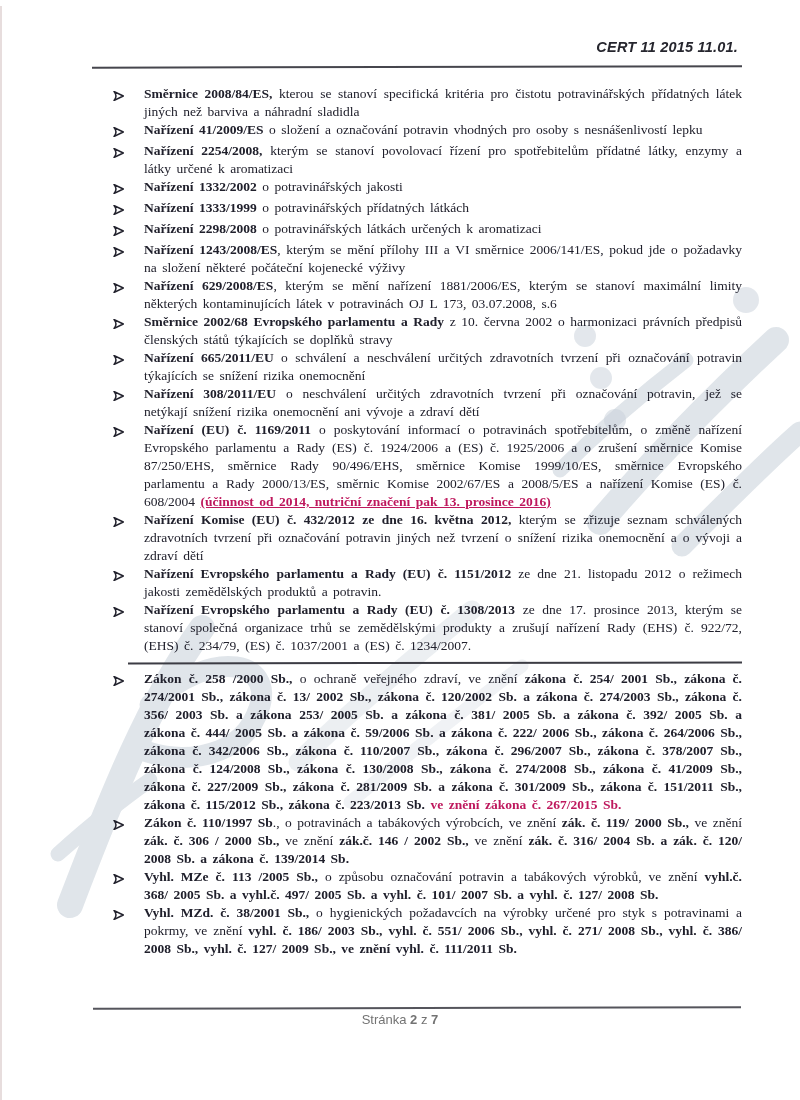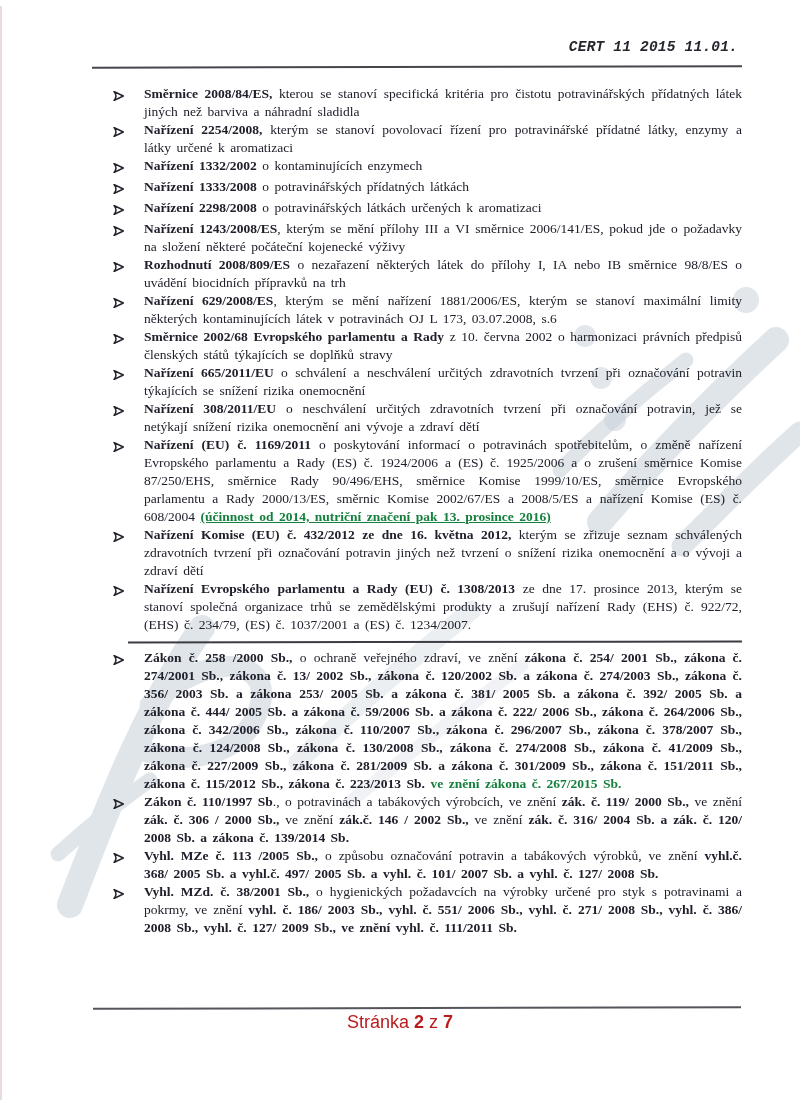--- a/index.html
+++ b/index.html
@@ -1,33 +1,33 @@
 <!DOCTYPE html>
 <html lang="cs"><head>
 <meta charset="utf-8">
 <style>
   html,body{margin:0;padding:0;background:#888;}
   .page{position:relative;width:800px;height:1100px;background:#ffffff;overflow:hidden;
         font-family:"Liberation Serif",serif;color:#20202c;margin:0 auto;}
   .wm{position:absolute;left:0;top:0;z-index:0;pointer-events:none;}
   .scan-edge{position:absolute;left:0;top:6px;width:2px;height:1094px;background:rgba(186,158,158,.35);z-index:1;}
-  .hdr-code{position:absolute;top:39px;right:62px;z-index:2;font-family:Liberation Mono, monospace;
+  .hdr-code{position:absolute;top:39px;right:62px;z-index:2;font-family:Liberation Sans, sans-serif;
             font-style:italic;font-weight:600;font-size:14.5px;letter-spacing:.2px;color:#26262e;}
   .hdr-rule{position:absolute;top:66px;left:92px;width:650px;height:2px;background:#46464d;transform:rotate(-.12deg);z-index:2;}
   .content{position:absolute;left:113px;top:85px;width:629px;z-index:2;font-size:13.5px;line-height:18px;}
   .item{display:flex;}
   .bullet{flex:0 0 31px;padding-top:3px;}
   .txt{flex:1;text-align:justify;word-spacing:2.1px;}
   .b{font-weight:bold;}
-  .red{color:#15803d;}
+  .red{color:#be185d;}
   .u{text-decoration:underline;}
   .sep-rule{height:1.5px;background:#3c3c44;margin:7px 0 6px 15px;transform:rotate(-.08deg);}
   .ftr-rule{position:absolute;top:1007px;left:93px;width:648px;height:1.5px;background:#55555c;transform:rotate(-.15deg);z-index:2;}
   .footer{position:absolute;top:1012px;left:0;width:100%;text-align:center;z-index:2;
-          font-family:"Liberation Sans",sans-serif;font-size:18px;color:#b91c1c;}
+          font-family:"Liberation Sans",sans-serif;font-size:13px;color:#737373;}
 </style>
 </head>
 <body>
 
 <div class="page">
 
   <svg class="wm" width="800" height="1100" viewBox="0 0 800 1100" aria-hidden="true">
     <g fill="none" stroke="#c7d0d9" stroke-linecap="round" opacity="0.55">
       <path d="M70 905 C 110 800, 150 700, 202 628" stroke-width="26"></path>
       <path d="M150 705 C 212 645, 282 660, 256 716 C 236 762, 170 766, 134 746" stroke-width="21"></path>
@@ -56,51 +56,51 @@
         <div class="item">
           <span class="bullet"><svg width="11" height="10" viewBox="0 0 16 14">
               <path d="M1.5 .5 L15 7 L1.5 13.5 C5 9.5 5 4.5 1.5 .5 Z" fill="none" stroke="#23232e" stroke-width="2.2" stroke-linejoin="round"></path>
             </svg></span>
           <div class="txt"><span class="b">Směrnice 2008/84/ES,</span><span> kterou se stanoví specifická kritéria pro čistotu potravinářských přídatných látek jiných než barviva a náhradní sladidla</span></div>
         </div>
         <div class="item">
           <span class="bullet"><svg width="11" height="10" viewBox="0 0 16 14">
               <path d="M1.5 .5 L15 7 L1.5 13.5 C5 9.5 5 4.5 1.5 .5 Z" fill="none" stroke="#23232e" stroke-width="2.2" stroke-linejoin="round"></path>
             </svg></span>
-          <div class="txt"><span class="b">Nařízení 2254/2008,</span><span> kterým se stanoví povolovací řízení pro potravinářské přídatné látky, enzymy a látky určené k aromatizaci</span></div>
+          <div class="txt"><span class="b">Nařízení 41/2009/ES</span><span> o složení a označování potravin vhodných pro osoby s nesnášenlivostí lepku</span></div>
         </div>
         <div class="item">
           <span class="bullet"><svg width="11" height="10" viewBox="0 0 16 14">
               <path d="M1.5 .5 L15 7 L1.5 13.5 C5 9.5 5 4.5 1.5 .5 Z" fill="none" stroke="#23232e" stroke-width="2.2" stroke-linejoin="round"></path>
             </svg></span>
-          <div class="txt"><span class="b">Nařízení 1332/2002</span><span> o kontaminujících enzymech</span></div>
+          <div class="txt"><span class="b">Nařízení 2254/2008,</span><span> kterým se stanoví povolovací řízení pro spotřebitelům přídatné látky, enzymy a látky určené k aromatizaci</span></div>
         </div>
         <div class="item">
           <span class="bullet"><svg width="11" height="10" viewBox="0 0 16 14">
               <path d="M1.5 .5 L15 7 L1.5 13.5 C5 9.5 5 4.5 1.5 .5 Z" fill="none" stroke="#23232e" stroke-width="2.2" stroke-linejoin="round"></path>
             </svg></span>
-          <div class="txt"><span class="b">Nařízení 1333/2008</span><span> o potravinářských přídatných látkách</span></div>
+          <div class="txt"><span class="b">Nařízení 1332/2002</span><span> o potravinářských jakosti</span></div>
+        </div>
+        <div class="item">
+          <span class="bullet"><svg width="11" height="10" viewBox="0 0 16 14">
+              <path d="M1.5 .5 L15 7 L1.5 13.5 C5 9.5 5 4.5 1.5 .5 Z" fill="none" stroke="#23232e" stroke-width="2.2" stroke-linejoin="round"></path>
+            </svg></span>
+          <div class="txt"><span class="b">Nařízení 1333/1999</span><span> o potravinářských přídatných látkách</span></div>
         </div>
         <div class="item">
           <span class="bullet"><svg width="11" height="10" viewBox="0 0 16 14">
               <path d="M1.5 .5 L15 7 L1.5 13.5 C5 9.5 5 4.5 1.5 .5 Z" fill="none" stroke="#23232e" stroke-width="2.2" stroke-linejoin="round"></path>
             </svg></span>
           <div class="txt"><span class="b">Nařízení 2298/2008</span><span> o potravinářských látkách určených k aromatizaci</span></div>
         </div>
         <div class="item">
           <span class="bullet"><svg width="11" height="10" viewBox="0 0 16 14">
               <path d="M1.5 .5 L15 7 L1.5 13.5 C5 9.5 5 4.5 1.5 .5 Z" fill="none" stroke="#23232e" stroke-width="2.2" stroke-linejoin="round"></path>
             </svg></span>
           <div class="txt"><span class="b">Nařízení 1243/2008/ES</span><span>, kterým se mění přílohy III a VI směrnice 2006/141/ES, pokud jde o požadavky na složení některé počáteční kojenecké výživy</span></div>
-        </div>
-        <div class="item">
-          <span class="bullet"><svg width="11" height="10" viewBox="0 0 16 14">
-              <path d="M1.5 .5 L15 7 L1.5 13.5 C5 9.5 5 4.5 1.5 .5 Z" fill="none" stroke="#23232e" stroke-width="2.2" stroke-linejoin="round"></path>
-            </svg></span>
-          <div class="txt"><span class="b">Rozhodnutí 2008/809/ES</span><span> o nezařazení některých látek do přílohy I, IA nebo IB směrnice 98/8/ES o uvádění biocidních přípravků na trh</span></div>
         </div>
         <div class="item">
           <span class="bullet"><svg width="11" height="10" viewBox="0 0 16 14">
               <path d="M1.5 .5 L15 7 L1.5 13.5 C5 9.5 5 4.5 1.5 .5 Z" fill="none" stroke="#23232e" stroke-width="2.2" stroke-linejoin="round"></path>
             </svg></span>
           <div class="txt"><span class="b">Nařízení 629/2008/ES</span><span>, kterým se mění nařízení 1881/2006/ES, kterým se stanoví maximální limity některých kontaminujících látek v potravinách OJ L 173, 03.07.2008, s.6</span></div>
         </div>
         <div class="item">
           <span class="bullet"><svg width="11" height="10" viewBox="0 0 16 14">
               <path d="M1.5 .5 L15 7 L1.5 13.5 C5 9.5 5 4.5 1.5 .5 Z" fill="none" stroke="#23232e" stroke-width="2.2" stroke-linejoin="round"></path>
@@ -123,20 +123,26 @@
           <span class="bullet"><svg width="11" height="10" viewBox="0 0 16 14">
               <path d="M1.5 .5 L15 7 L1.5 13.5 C5 9.5 5 4.5 1.5 .5 Z" fill="none" stroke="#23232e" stroke-width="2.2" stroke-linejoin="round"></path>
             </svg></span>
           <div class="txt"><span class="b">Nařízení (EU) č. 1169/2011</span><span> o poskytování informací o potravinách spotřebitelům, o změně nařízení Evropského parlamentu a Rady (ES) č. 1924/2006 a (ES) č. 1925/2006 a o zrušení směrnice Komise 87/250/EHS, směrnice Rady 90/496/EHS, směrnice Komise 1999/10/ES, směrnice Evropského parlamentu a Rady 2000/13/ES, směrnic Komise 2002/67/ES a 2008/5/ES a nařízení Komise (ES) č. 608/2004 </span><span class="b red u">(účinnost od 2014, nutriční značení pak 13. prosince 2016)</span></div>
         </div>
         <div class="item">
           <span class="bullet"><svg width="11" height="10" viewBox="0 0 16 14">
               <path d="M1.5 .5 L15 7 L1.5 13.5 C5 9.5 5 4.5 1.5 .5 Z" fill="none" stroke="#23232e" stroke-width="2.2" stroke-linejoin="round"></path>
             </svg></span>
           <div class="txt"><span class="b">Nařízení Komise (EU) č. 432/2012  ze dne 16. května 2012,</span><span> kterým se zřizuje seznam schválených zdravotních tvrzení při označování potravin jiných než tvrzení o snížení rizika onemocnění a o vývoji a zdraví dětí</span></div>
+        </div>
+        <div class="item">
+          <span class="bullet"><svg width="11" height="10" viewBox="0 0 16 14">
+              <path d="M1.5 .5 L15 7 L1.5 13.5 C5 9.5 5 4.5 1.5 .5 Z" fill="none" stroke="#23232e" stroke-width="2.2" stroke-linejoin="round"></path>
+            </svg></span>
+          <div class="txt"><span class="b">Nařízení Evropského parlamentu a Rady (EU) č. 1151/2012</span><span> ze dne 21. listopadu 2012 o režimech jakosti zemědělských produktů a potravin.</span></div>
         </div>
         <div class="item">
           <span class="bullet"><svg width="11" height="10" viewBox="0 0 16 14">
               <path d="M1.5 .5 L15 7 L1.5 13.5 C5 9.5 5 4.5 1.5 .5 Z" fill="none" stroke="#23232e" stroke-width="2.2" stroke-linejoin="round"></path>
             </svg></span>
           <div class="txt"><span class="b">Nařízení Evropského parlamentu a Rady (EU) č. 1308/2013</span><span> ze dne 17. prosince 2013, kterým se stanoví společná organizace trhů se zemědělskými produkty a zrušují nařízení Rady (EHS) č. 922/72, (EHS) č. 234/79, (ES) č. 1037/2001 a (ES) č. 1234/2007.</span></div>
         </div>
       </div>
     <div class="sep-rule"></div>
     <div>

